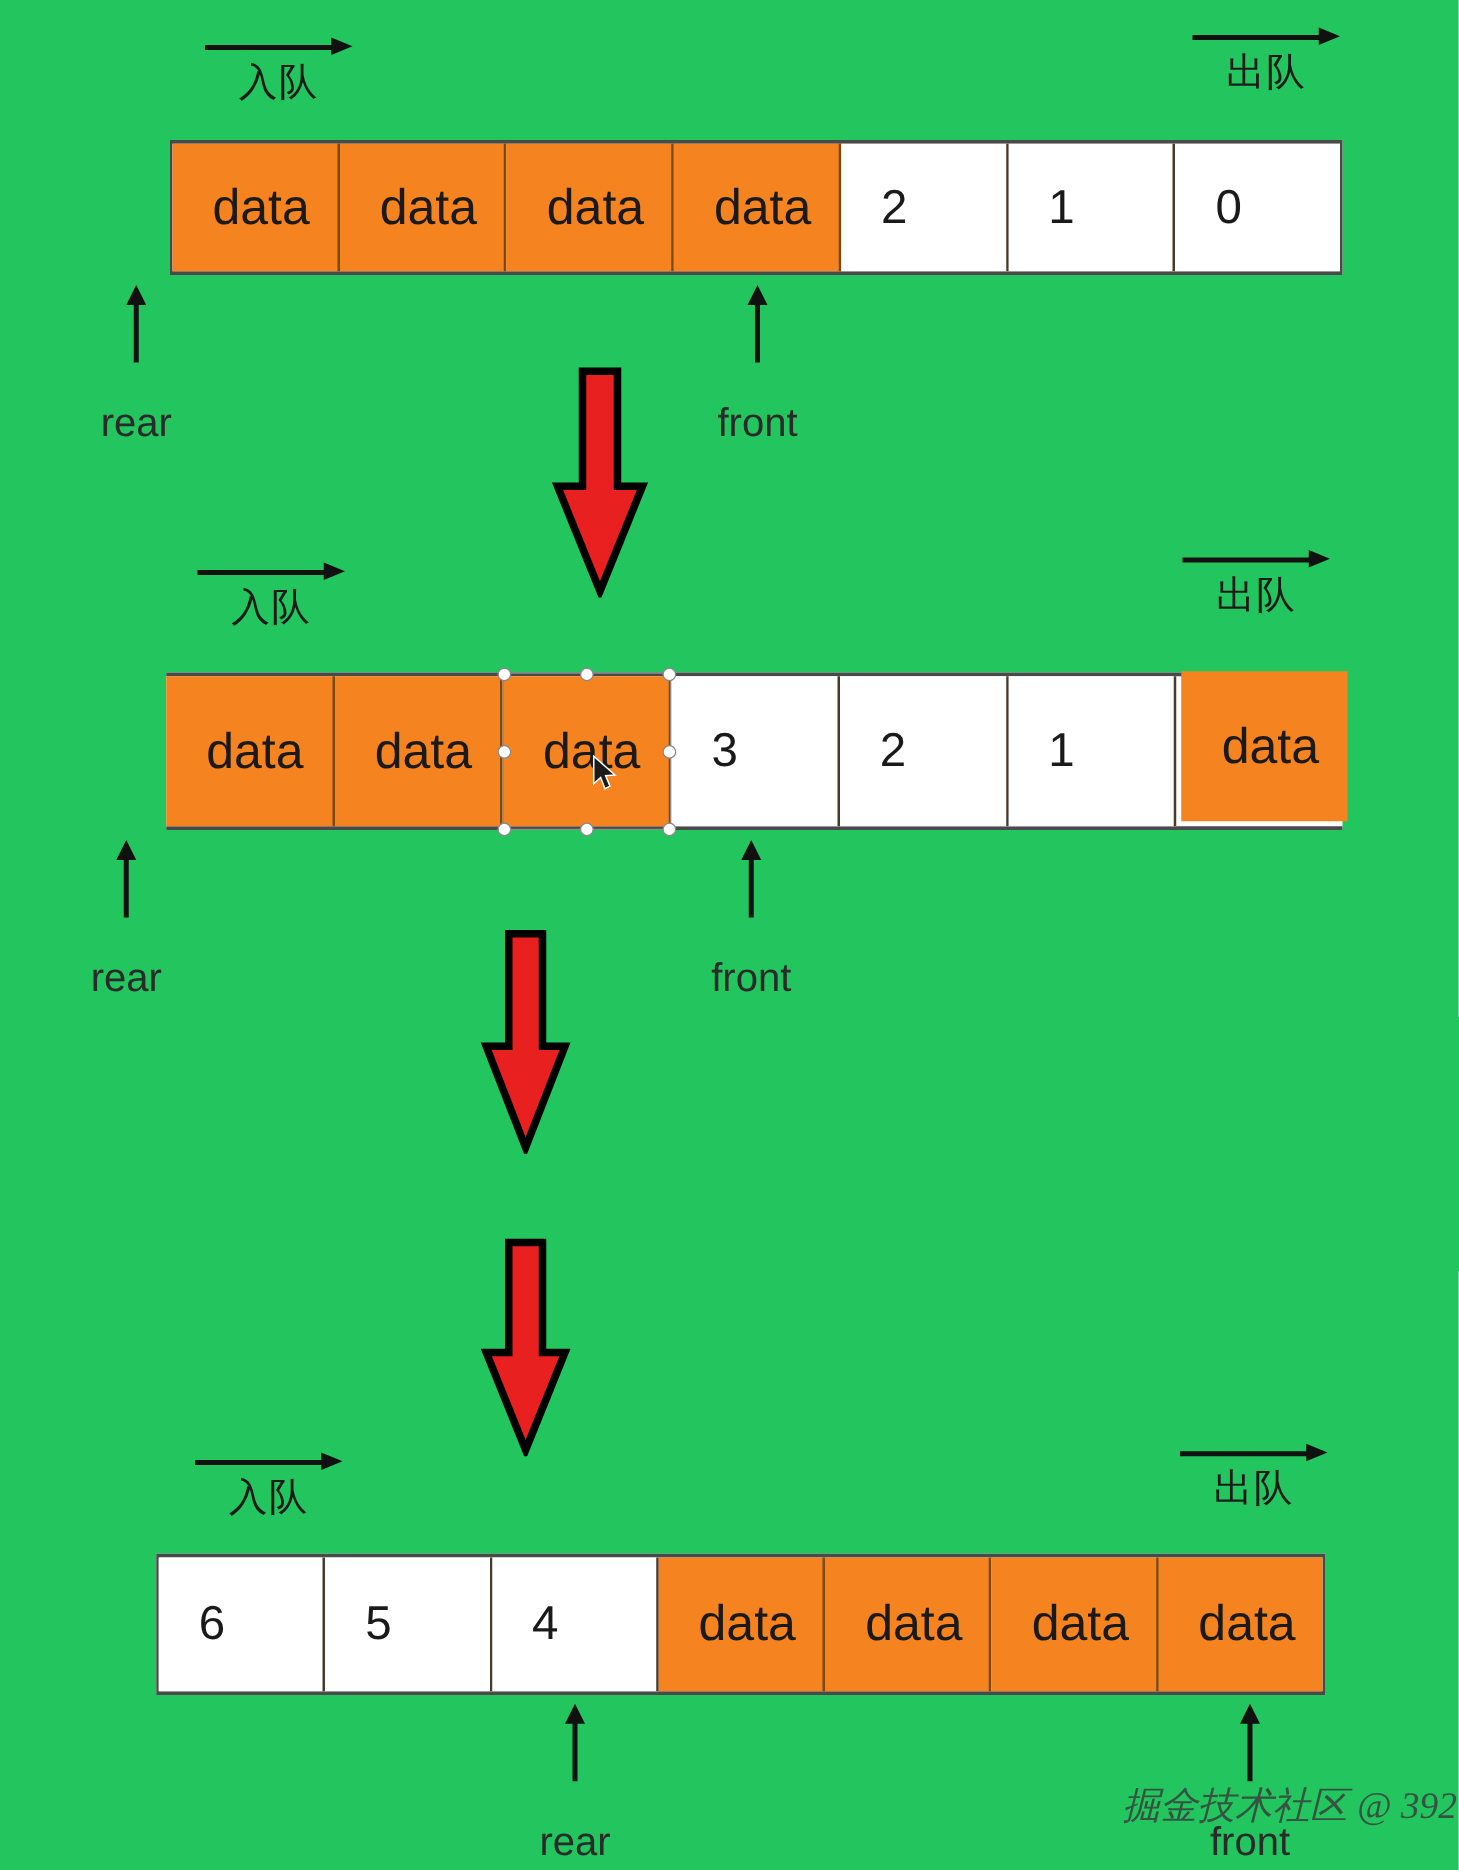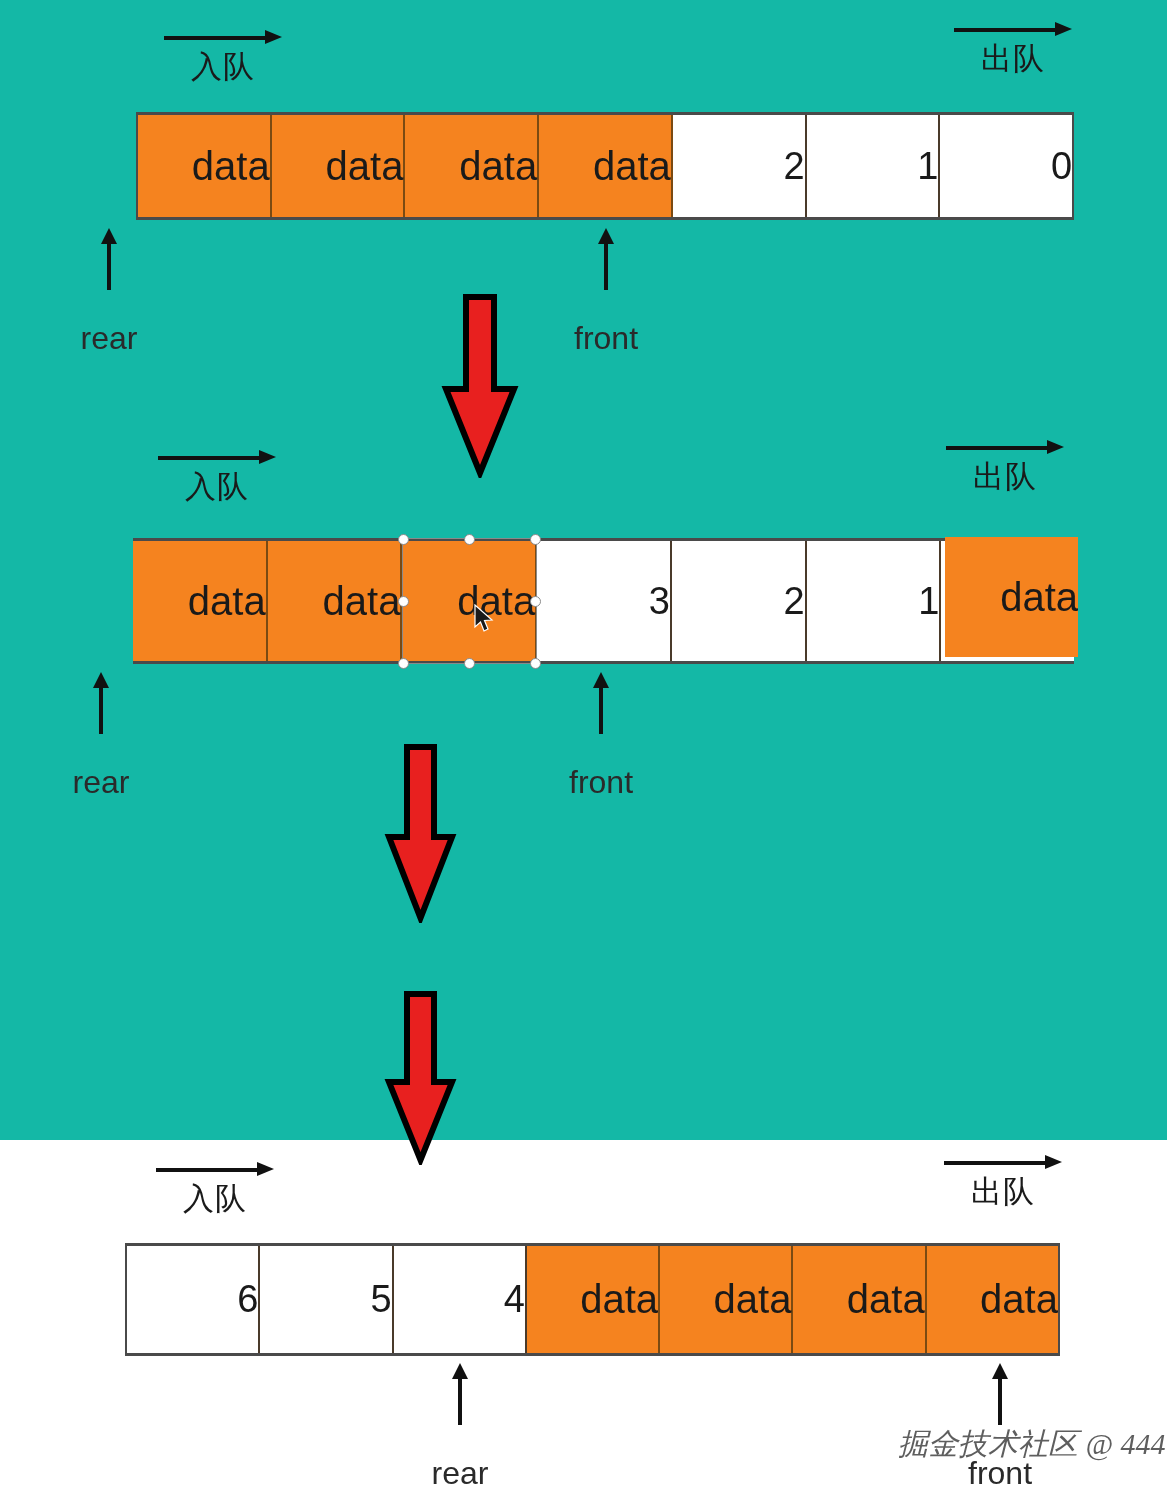--- a/index.html
+++ b/index.html
@@ -6,22 +6,22 @@
   html, body {
     width: 1167px;
     height: 1496px;
     background: #ffffff;
     font-family: "Liberation Sans", sans-serif;
     overflow: hidden;
   }
   #stage {
     position: relative;
     width: 1167px;
-    height: 1140px;
-    background: #14b8a6;
+    height: 1496px;
+    background: #22c55e;
   }
 
   
   .dirgroup {
     position: absolute;
     width: 150px;
     text-align: center;
   }
   .dirgroup .arrowline {
     position: relative;
@@ -58,21 +58,21 @@
     position: absolute;
     display: flex;
     border-top: 3px solid #4a4a4a;
     border-bottom: 3px solid #4a4a4a;
     background: #ffffff;
   }
   .cell {
     position: relative;
     display: flex;
     align-items: center;
-    justify-content: flex-end;
+    justify-content: flex-start;
     border-right: 2px solid #4a3a2a;
     font-size: 40px;
     color: #1a1a1a;
     font-family: "Liberation Sans", sans-serif;
     background: #ffffff;
     padding-left: 32px;
   }
   .cell:last-child { border-right: none; }
   .cell.filled {
     background: #F5831F;
@@ -353,15 +353,15 @@
   </div>
 
   <div class="ptr" style="left:955px; top:1363px;">
     <div class="pline">
       <div class="phead"></div>
         <div class="pshaft"></div>
     </div>
     <div class="plabel">front</div>
   </div>
 
-  <div class="watermark" style="left:898px; top:1424px;">掘金技术社区 @ 444</div>
+  <div class="watermark" style="left:898px; top:1424px;">掘金技术社区 @ 392</div>
 
 </div>
 
 </body></html>

